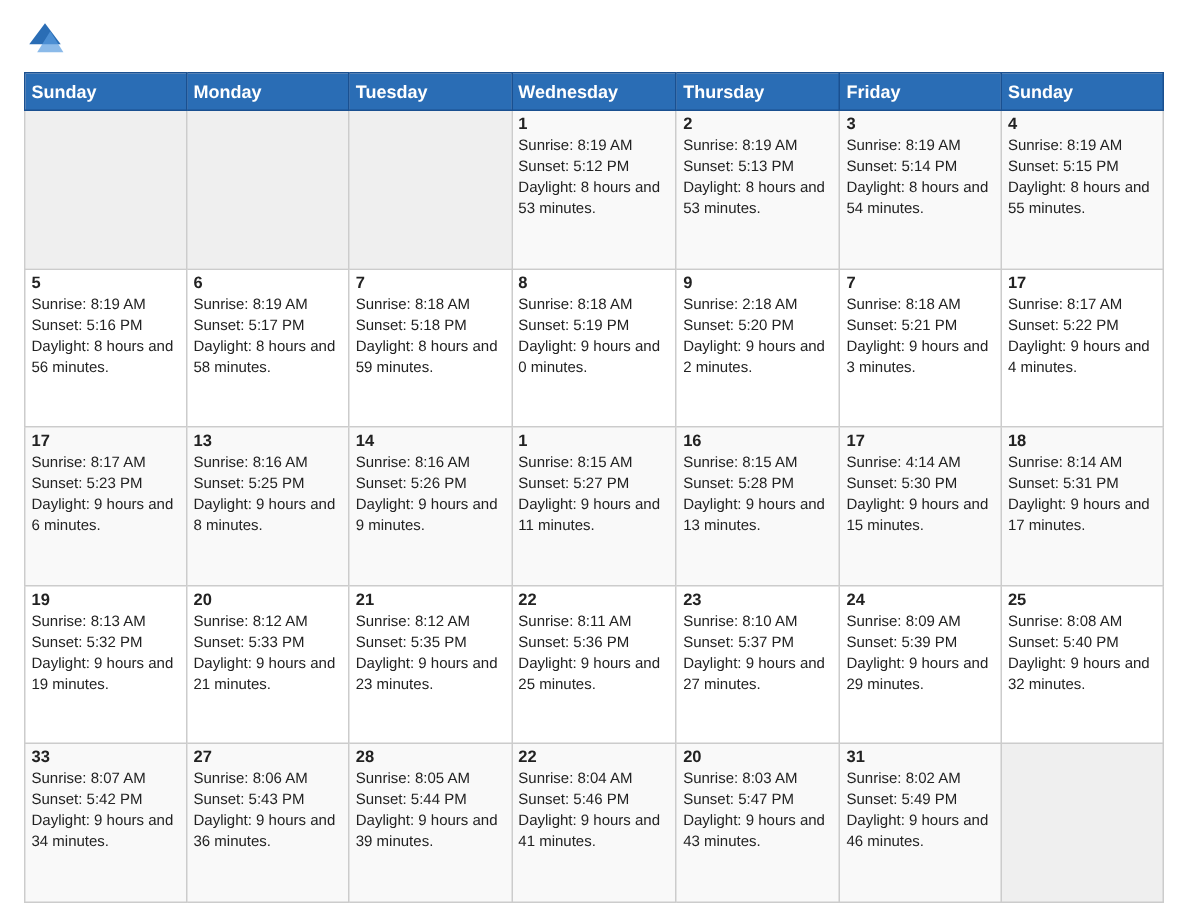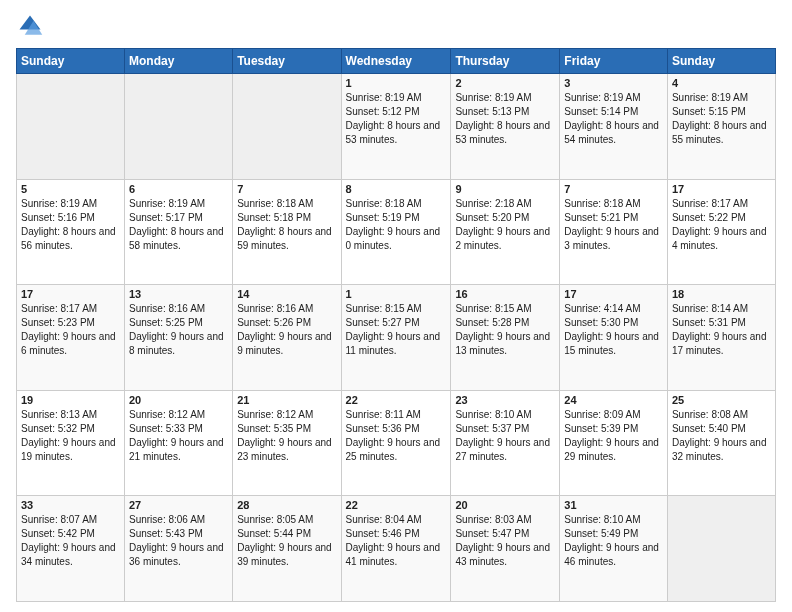--- a/index.html
+++ b/index.html
@@ -353,21 +353,21 @@
           </td>
           <td>
             <span class="day-number">20</span>
             <div class="day-info">Sunrise: 8:03 AM
 Sunset: 5:47 PM
 Daylight: 9 hours
 and 43 minutes.</div>
           </td>
           <td>
             <span class="day-number">31</span>
-            <div class="day-info">Sunrise: 8:10 AM
+            <div class="day-info">Sunrise: 8:02 AM
 Sunset: 5:49 PM
 Daylight: 9 hours
 and 46 minutes.</div>
           </td>
           <td class="empty"></td>
         </tr>
       </tbody>
   </table>
 </div>
 

